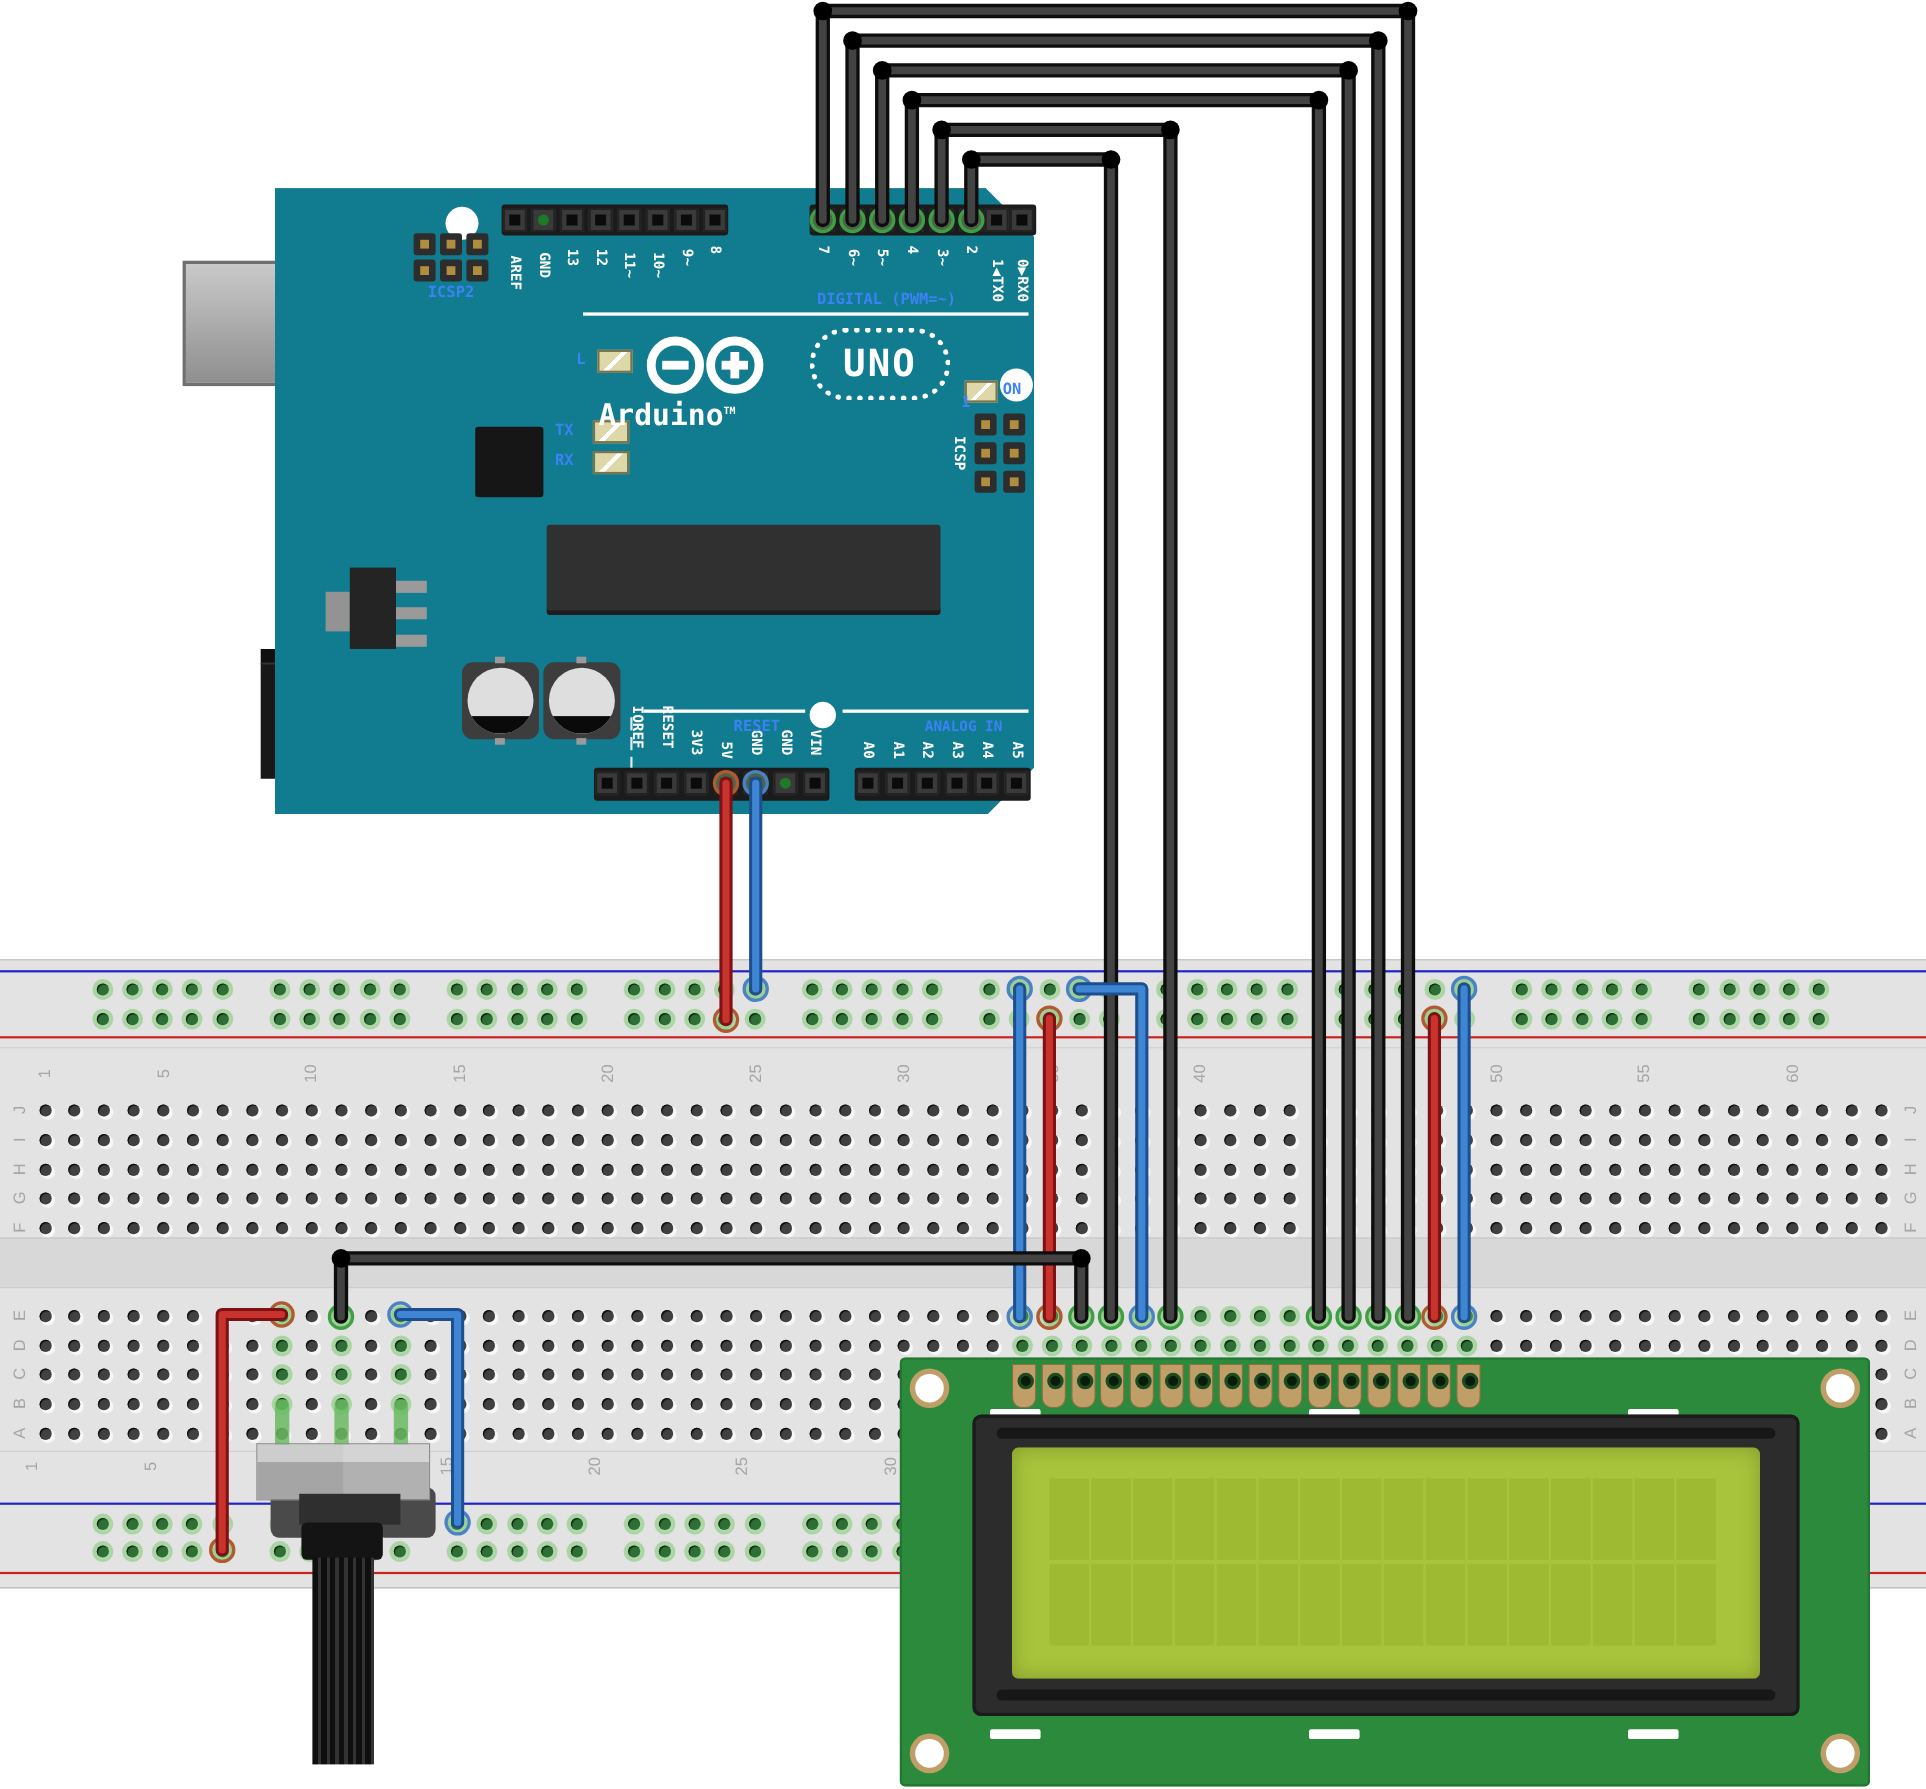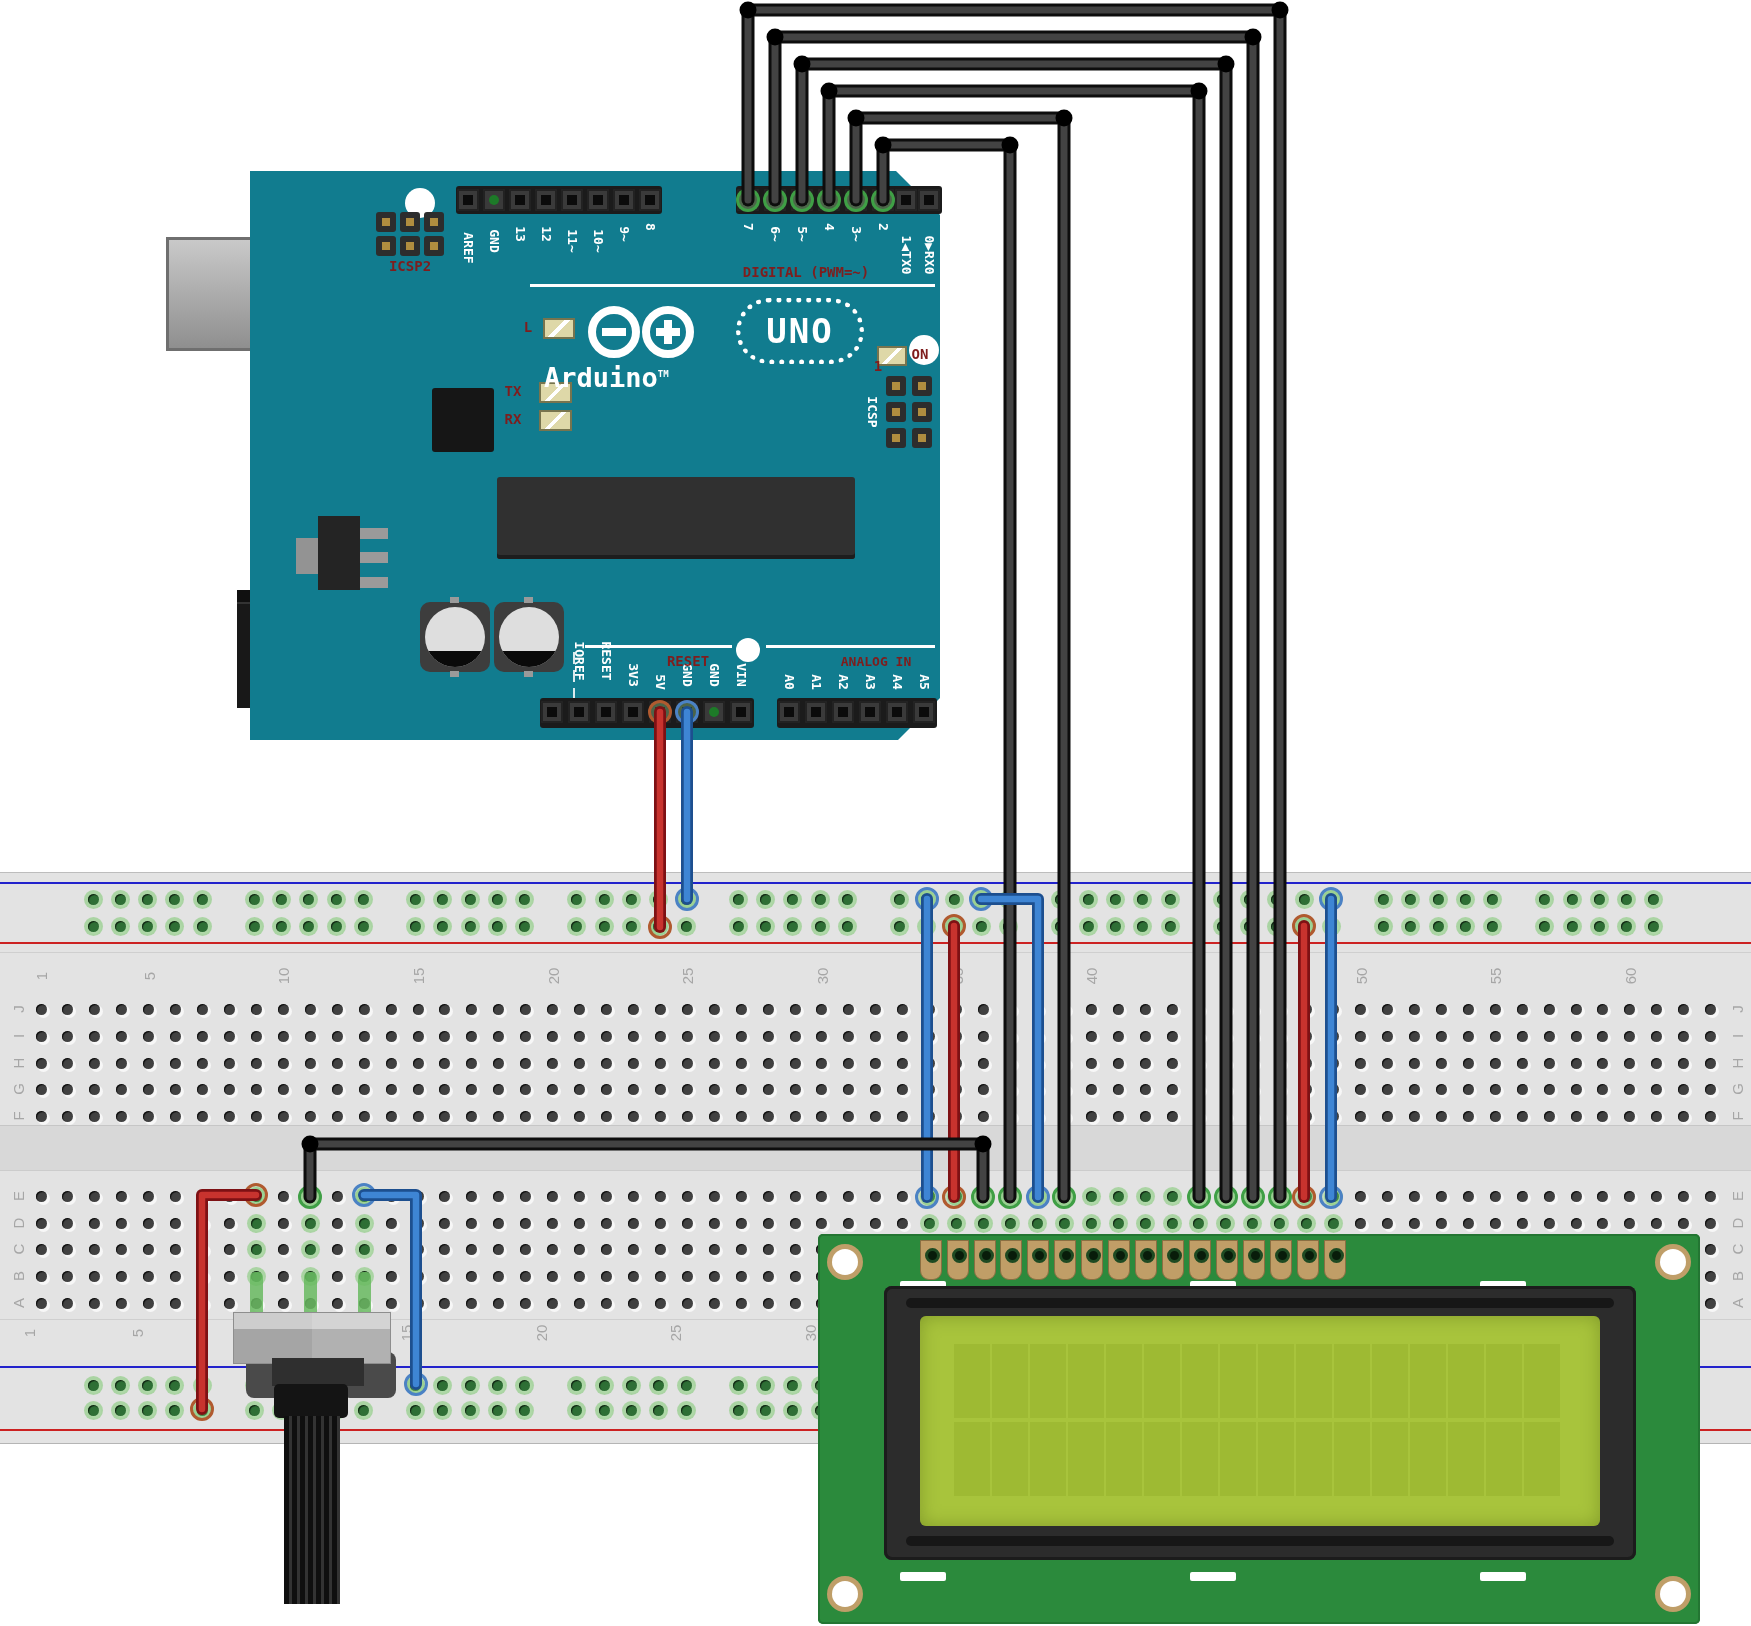--- a/index.html
+++ b/index.html
@@ -24,21 +24,21 @@
            clip-path:polygon(0 0,646px 0,690px 44px,690px 527px,648px 569px,0 569px);}
   .mnt{position:absolute;border-radius:50%;background:#ffffff;}
   .hdr{position:absolute;background:#1b1b1b;border-radius:3px;}
   .pin{position:absolute;width:22px;height:22px;background:#3a3a3a;border-radius:2px;box-shadow:inset 0 0 0 2px #222;}
   .pin i{position:absolute;left:6px;top:6px;width:10px;height:10px;background:#0b0b0b;}
   .pin.gc i{background:#1d7a28;border-radius:50%;}
   .ipin{position:absolute;width:20px;height:20px;background:#2d2d2d;border-radius:3px;}
   .ipin i{position:absolute;left:6px;top:6px;width:8px;height:8px;background:#b08d3f;}
   .ard-label{position:absolute;white-space:nowrap;color:#ffffff;font:bold 13px "DejaVu Sans Mono",monospace;
              transform:translate(-50%,-50%) rotate(90deg);}
-  .ard-htext{position:absolute;white-space:nowrap;color:#7f1d1d;font:bold 14px "DejaVu Sans Mono",monospace;
+  .ard-htext{position:absolute;white-space:nowrap;color:#3b82f6;font:bold 14px "DejaVu Sans Mono",monospace;
              transform:translate(-50%,-50%);}
   .wline{position:absolute;height:3px;background:#ffffff;}
   .led{position:absolute;background:#ded8a8;border:2px solid #77744e;
        background-image:linear-gradient(135deg,transparent 44%,#ffffff 44%,#ffffff 56%,transparent 56%);}
   .wdash{position:absolute;width:2px;height:12px;background:rgba(255,255,255,.85);}
 
   
   #lcd{position:absolute;left:818px;top:1234px;width:882px;height:390px;background:#2b8a3c;border-radius:5px;
        box-shadow:inset 0 0 0 2px #237532;z-index:10;}
   .lcd-pad{position:absolute;width:20px;height:38px;background:#c09e67;border:1px solid #8a6f42;border-radius:0 0 9px 9px;}

